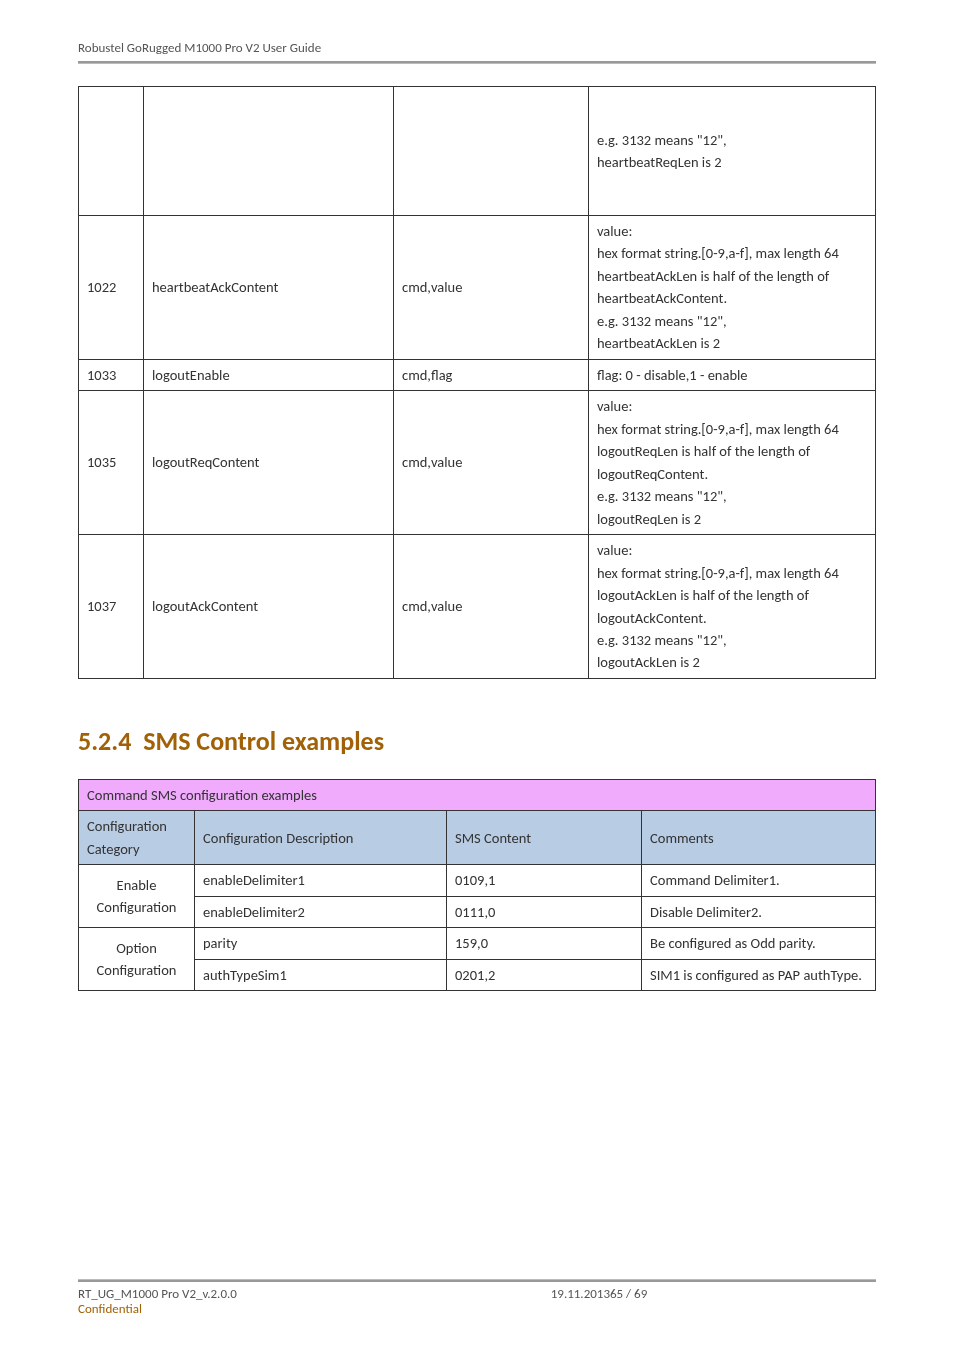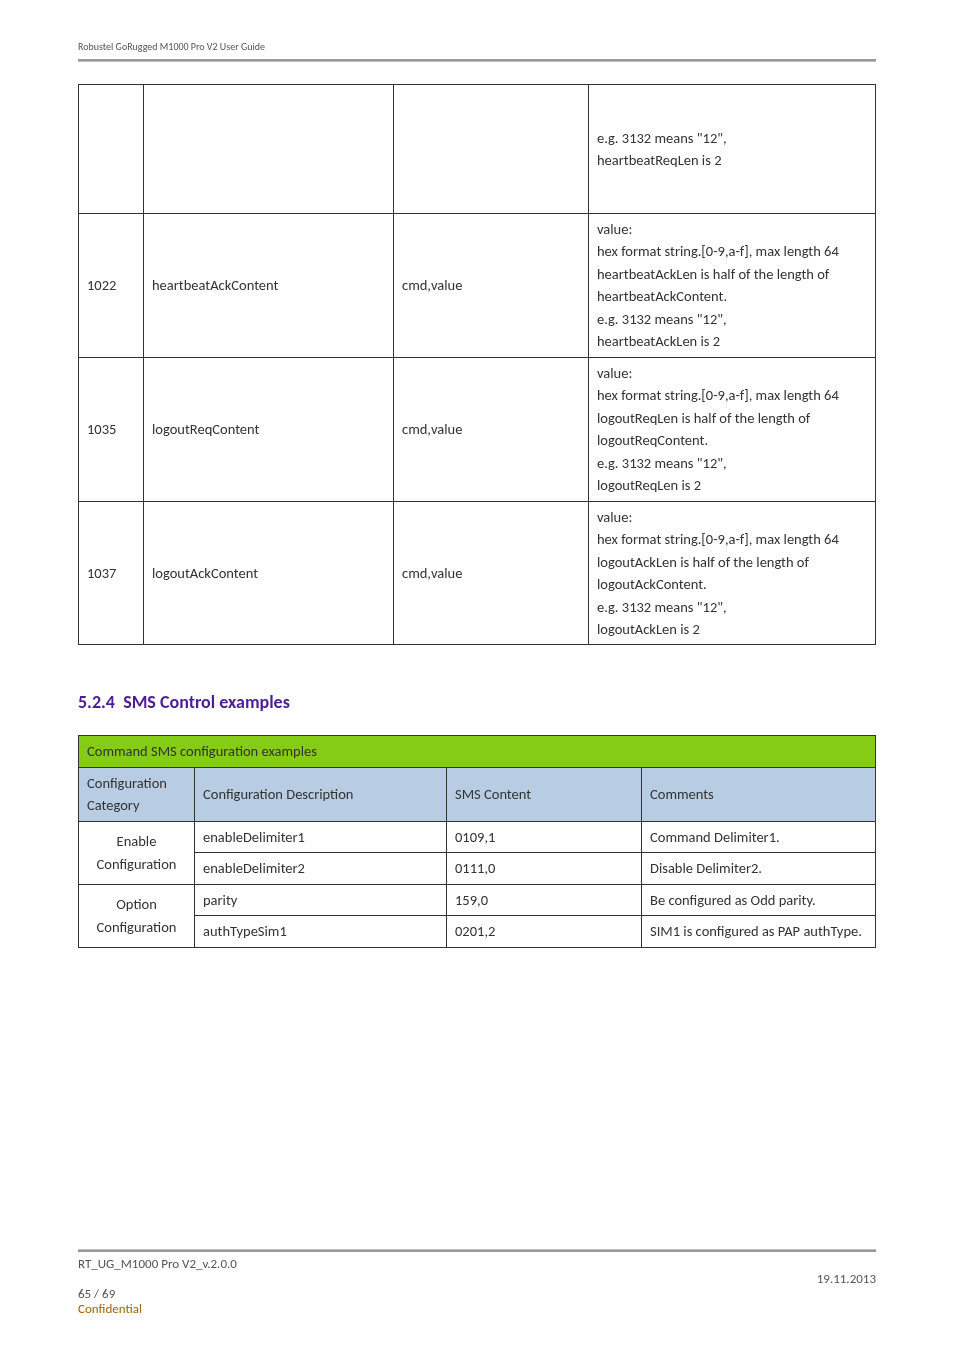--- a/index.html
+++ b/index.html
@@ -12,21 +12,21 @@
   }
   .page {
     width: 954px;
     height: 1350px;
     margin: 0 auto;
     padding: 40px 78px 30px 78px;
     box-sizing: border-box;
     position: relative;
   }
   .header {
-    font-size: 10px;
+    font-size: 13px;
     color: #555;
     padding-bottom: 4px;
   }
   .header-rule {
     border: none;
     border-top: 2px solid #999;
     margin: 2px 0 0 0;
   }
   .thin-rule {
     border: none;
@@ -45,23 +45,23 @@
     vertical-align: middle;
     line-height: 1.55;
     font-size: 14.5px;
   }
   table.data col.c1 { width: 65px; }
   table.data col.c2 { width: 250px; }
   table.data col.c3 { width: 195px; }
   table.data col.c4 { width: auto; }
 
   h2.section-title {
-    font-size: 18px;
+    font-size: 26px;
     font-weight: bold;
-    color: #4c1d95;
+    color: #a16207;
     margin: 46px 0 22px 0;
   }
 
   table.sms {
     border-collapse: collapse;
     width: 100%;
     table-layout: fixed;
   }
   table.sms th, table.sms td {
     border: 1px solid #333;
@@ -70,21 +70,21 @@
     line-height: 1.55;
     font-size: 14.5px;
     text-align: left;
     font-weight: normal;
   }
   table.sms col.s1 { width: 116px; }
   table.sms col.s2 { width: 252px; }
   table.sms col.s3 { width: 195px; }
   table.sms col.s4 { width: auto; }
   .sms-head-yellow {
-    background: #84cc16;
+    background: #f0abfc;
     font-weight: bold;
     margin-top: 18px;
   }
   .sms-head-blue {
     background: #b8cce4;
   }
 
   .footer {
     position: absolute;
     bottom: 34px;
@@ -95,21 +95,20 @@
     border: none;
     border-top: 2px solid #999;
     margin: 0 0 2px 0;
   }
   .footer-row {
     display: flex;
     justify-content: space-between;
     font-size: 13px;
     color: #555;
     padding-top: 2px;
-    flex-direction: column;
   }
   .footer-left { flex:1; text-align:left; }
   .footer-center { flex:1; text-align:right; }
   .footer-right { flex:1; text-align:left; }
   .confidential {
     font-size: 13px;
     color: #a16207;
   }
 </style>
 </head>
@@ -140,20 +139,26 @@
       </tr>
       <tr>
         <td>1022</td>
         <td>heartbeatAckContent</td>
         <td>cmd,value</td>
         <td style="white-space:pre-line">value:
 hex format string.[0-9,a-f],    max length 64
 heartbeatAckLen is half of the length of heartbeatAckContent.
 e.g. 3132 means "12",
 heartbeatAckLen is 2</td>
+      </tr>
+      <tr>
+        <td>1033</td>
+        <td>logoutEnable</td>
+        <td>cmd,flag</td>
+        <td>flag: 0 - disable,1 - enable</td>
       </tr>
       <tr>
         <td>1035</td>
         <td>logoutReqContent</td>
         <td>cmd,value</td>
         <td style="white-space:pre-line">value:
 hex format string.[0-9,a-f],    max length 64
 logoutReqLen is half of the length of logoutReqContent.
 e.g. 3132 means "12",
 logoutReqLen is 2</td>

